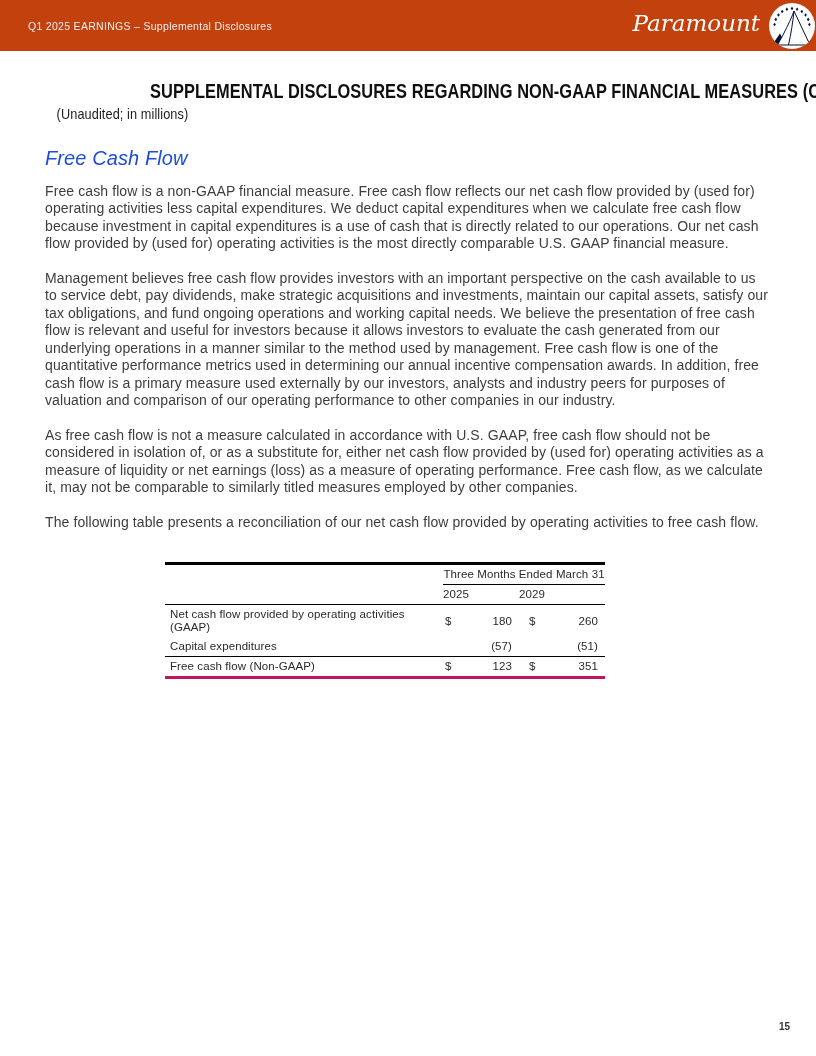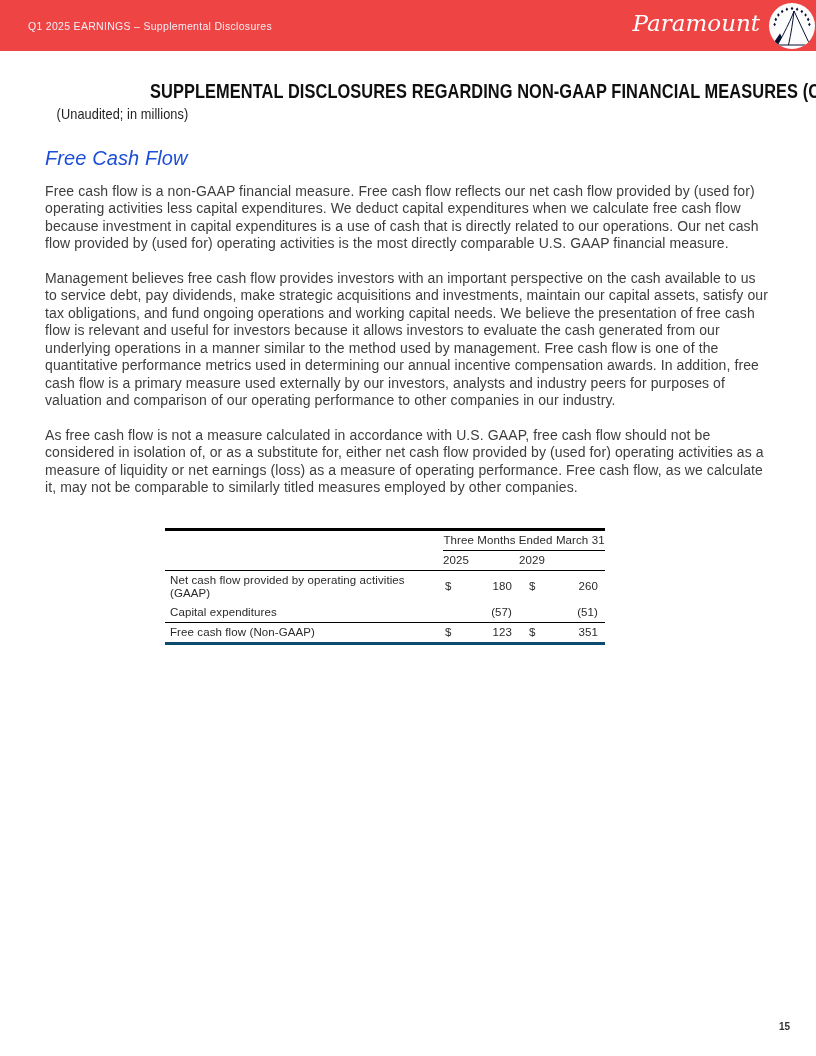--- a/index.html
+++ b/index.html
@@ -13,21 +13,21 @@
     background: #ffffff;
     overflow: hidden;
     margin: 0 auto;
   }
 
   
   .header-bar {
     position: relative;
     width: 100%;
     height: 51px;
-    background: #ef4444;
+    background: #c2410c;
     overflow: hidden;
   }
   .header-left {
     position: absolute;
     left: 28px;
     top: 0;
     height: 51px;
     display: flex;
     align-items: center;
     color: #eef0f7;
@@ -92,21 +92,21 @@
   .body-par { margin-top: 15px; }
   .body-par + .body-par { margin-top: 17px; }
 
   
   .fin-table {
     margin: 31px 0 12px 120px;
     width: 440px;
     border-collapse: collapse;
     table-layout: fixed;
     border-top: 3px solid #000;
-    border-bottom: 3px solid #0c4a6e;
+    border-bottom: 3px solid #be185d;
     font-size: 11.5px;
     color: #2a2a2a;
   }
   .fin-table col.c-label  { width: 278px; }
   .fin-table col.c-cur1   { width: 18px; }
   .fin-table col.c-val1   { width: 58px; }
   .fin-table col.c-cur2   { width: 28px; }
   .fin-table col.c-val2   { width: 58px; }
   .fin-table th, .fin-table td {
     font-weight: normal;
@@ -183,20 +183,21 @@
     </div>
     <div class="doc-subtitle-wrap">
       <span class="doc-subtitle">(Unaudited; in millions)</span>
     </div>
 
     <div class="section-heading">Free Cash Flow</div>
 
     <p class="body-par">Free cash flow is a non-GAAP financial measure. Free cash flow reflects our net cash flow provided by (used for) operating activities less capital expenditures. We deduct capital expenditures when we calculate free cash flow because investment in capital expenditures is a use of cash that is directly related to our operations. Our net cash flow provided by (used for) operating activities is the most directly comparable U.S. GAAP financial measure.</p>
     <p class="body-par">Management believes free cash flow provides investors with an important perspective on the cash available to us to service debt, pay dividends, make strategic acquisitions and investments, maintain our capital assets, satisfy our tax obligations, and fund ongoing operations and working capital needs. We believe the presentation of free cash flow is relevant and useful for investors because it allows investors to evaluate the cash generated from our underlying operations in a manner similar to the method used by management. Free cash flow is one of the quantitative performance metrics used in determining our annual incentive compensation awards. In addition, free cash flow is a primary measure used externally by our investors, analysts and industry peers for purposes of valuation and comparison of our operating performance to other companies in our industry.</p>
     <p class="body-par">As free cash flow is not a measure calculated in accordance with U.S. GAAP, free cash flow should not be considered in isolation of, or as a substitute for, either net cash flow provided by (used for) operating activities as a measure of liquidity or net earnings (loss) as a measure of operating performance. Free cash flow, as we calculate it, may not be comparable to similarly titled measures employed by other companies.</p>
+    <p class="body-par">The following table presents a reconciliation of our net cash flow provided by operating activities to free cash flow.</p>
 
     <table class="fin-table">
       <colgroup>
         <col class="c-label">
           <col class="c-cur1">
           <col class="c-val1">
           <col class="c-cur2">
           <col class="c-val2">
       </colgroup>
       <thead>

